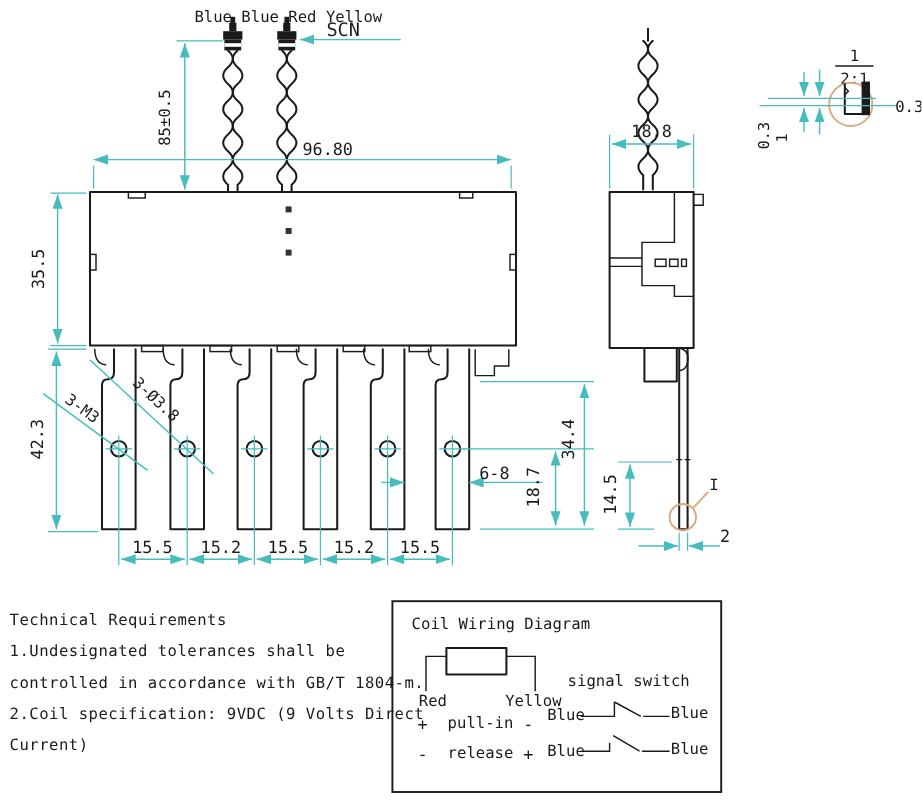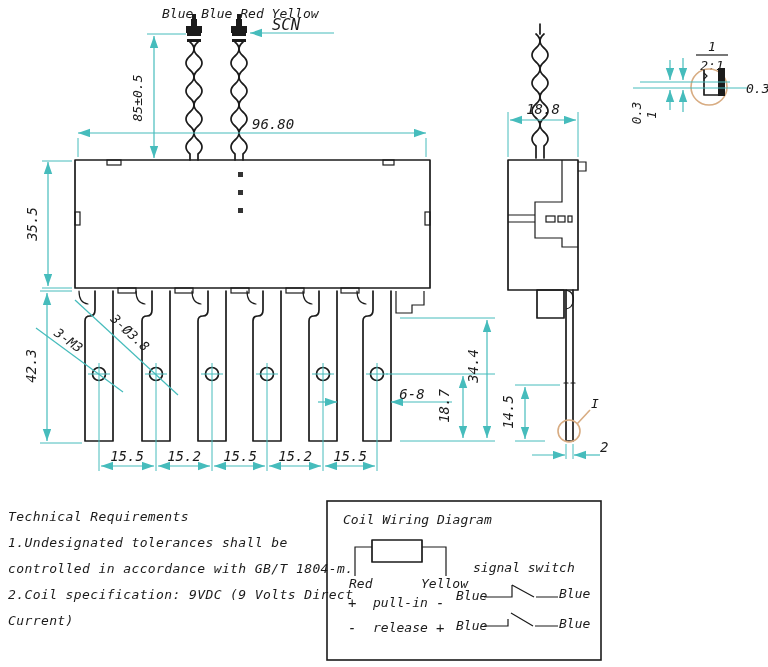--- a/index.html
+++ b/index.html
@@ -1,17 +1,17 @@
 <!DOCTYPE html>
 <html><head>
 <meta charset="utf-8">
 <style>
   html,body{margin:0;padding:0;background:#ffffff;}
   #stage{position:relative;width:768px;height:667px;background:#fff;overflow:hidden;
-         font-family:"DejaVu Sans Mono","Liberation Mono",monospace;font-style:italic;}
+         font-family:"DejaVu Sans Mono","Liberation Mono",monospace;}
   svg{position:absolute;left:0;top:0;}
   .ln{stroke:#1b1b1b;stroke-width:1.7;fill:none;stroke-linejoin:round;stroke-linecap:round;}
   .lnt{stroke:#1b1b1b;stroke-width:1.2;fill:none;}
   .dim{stroke:#46bcbc;stroke-width:1.2;fill:none;}
   .ext{stroke:#46bcbc;stroke-width:1;fill:none;}
   .det{stroke:#d8ac82;stroke-width:1.6;fill:none;}
   text{font-family:"DejaVu Sans Mono","Liberation Mono",monospace;fill:#1b1b1b;}
   .t13{font-size:13px;} .t14{font-size:14px;} .t15{font-size:15.5px;} .t12{font-size:12.5px;}
   .tech{font-size:13px;letter-spacing:.4px;}
 </style>

